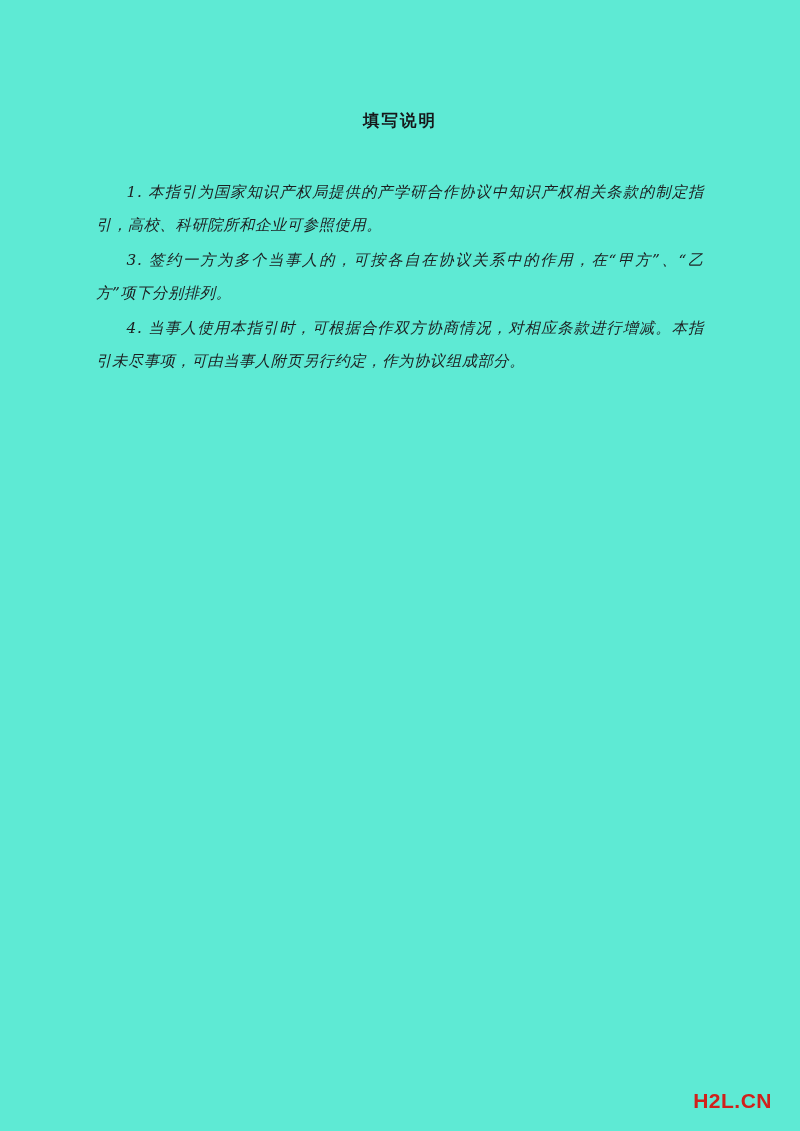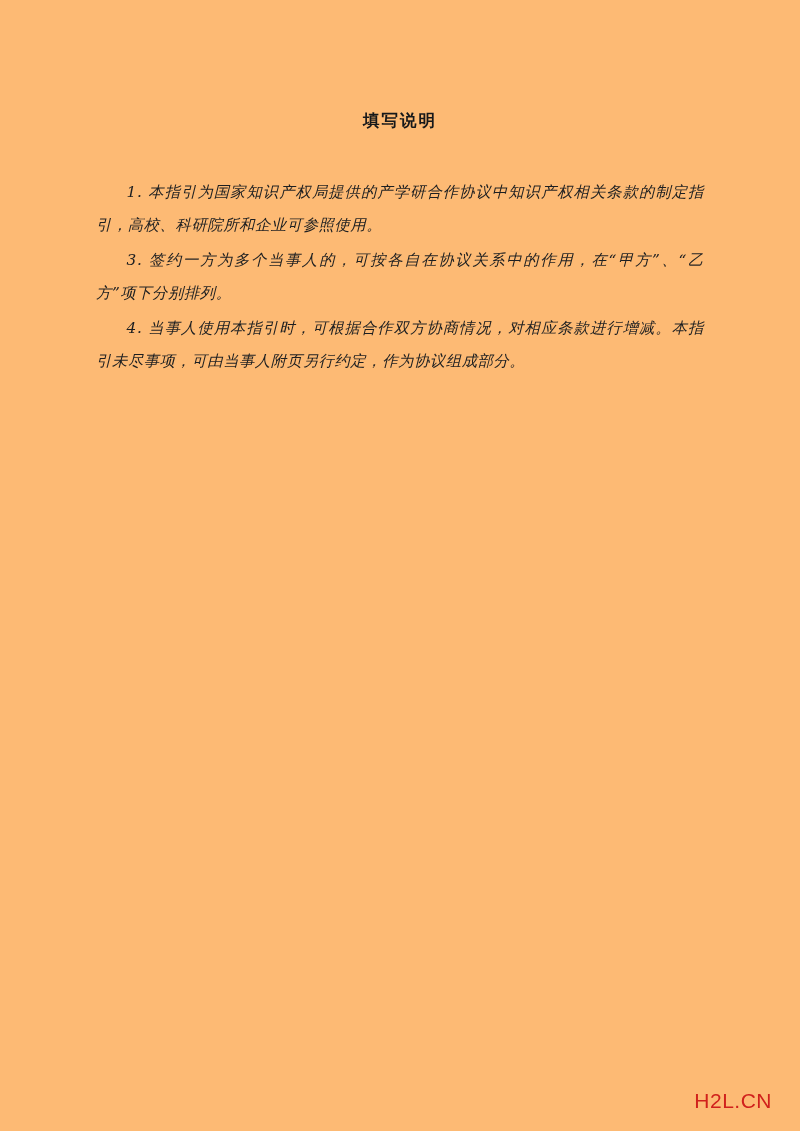--- a/index.html
+++ b/index.html
@@ -12,21 +12,21 @@
     background: #ffffff;
     font-family: "Liberation Serif", serif;
     color: #1a1a1a;
     position: relative;
     overflow: hidden;
   }
   .page {
     position: relative;
     width: 800px;
     height: 1131px;
-    background: #fdba74;
+    background: #5eead4;
     box-sizing: border-box;
   }
   .doc-body {
     position: absolute;
     left: 96px;
     top: 110px;
     width: 608px;
   }
   .doc-title {
     text-align: center;
@@ -48,21 +48,21 @@
     letter-spacing: 0.6px;
     font-family: "DejaVu Serif", "Liberation Serif", serif;
     font-style: italic;
     font-weight: 400;
   }
   .watermark {
     position: absolute;
     right: 28px;
     bottom: 18px;
     font-family: "Liberation Sans", sans-serif;
-    font-weight: normal;
+    font-weight: bold;
     font-size: 21px;
     letter-spacing: 0.5px;
     color: #d0211c;
     user-select: none;
   }
 </style>
 </head>
 <body>
 
 <div class="page">

